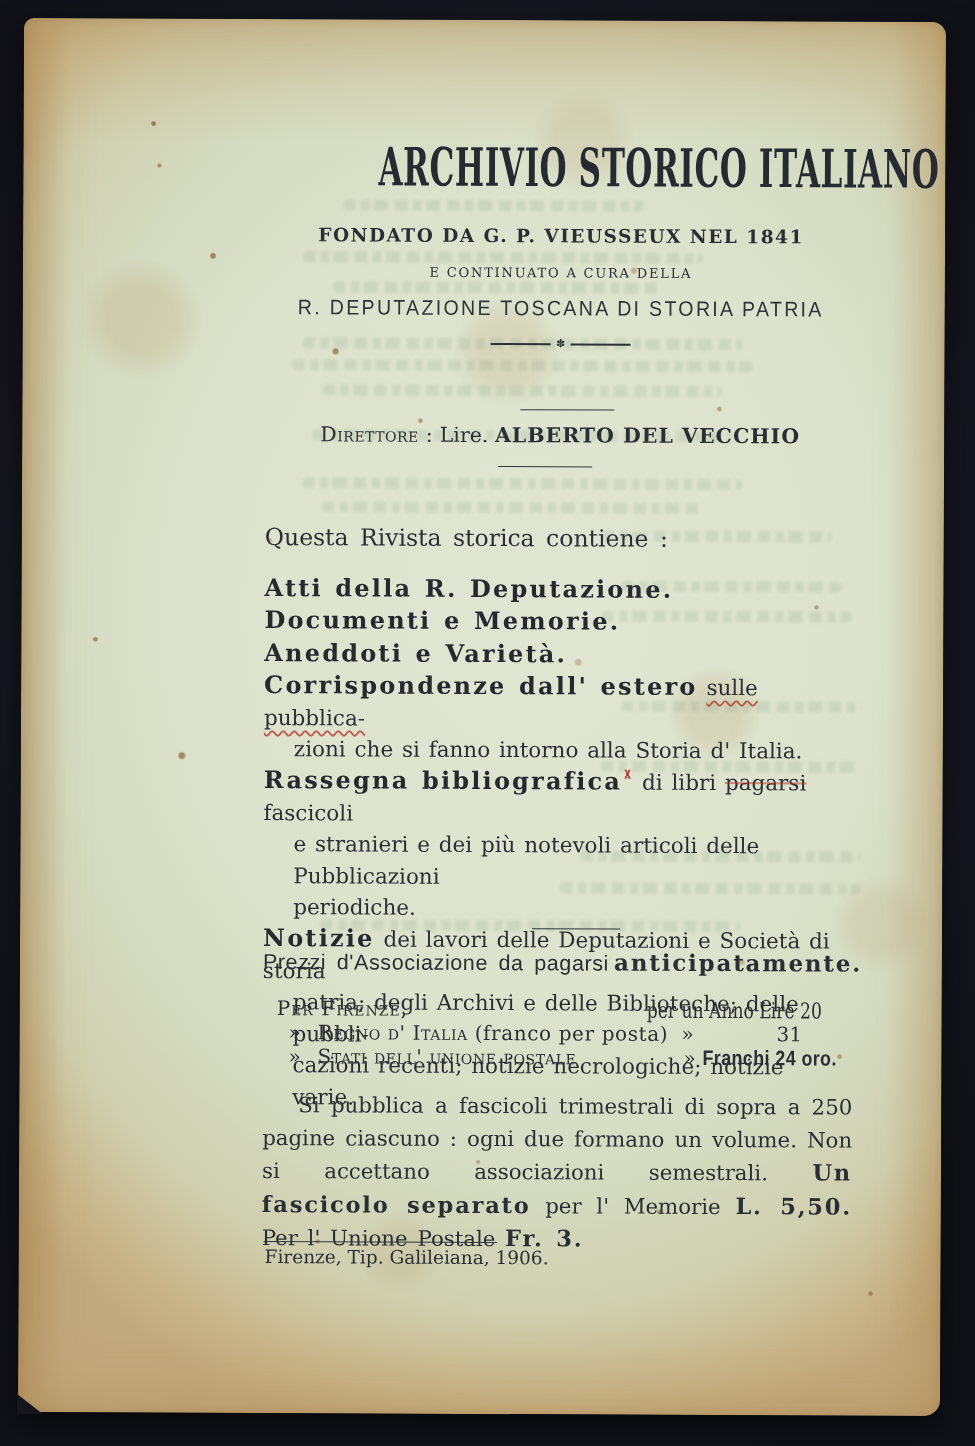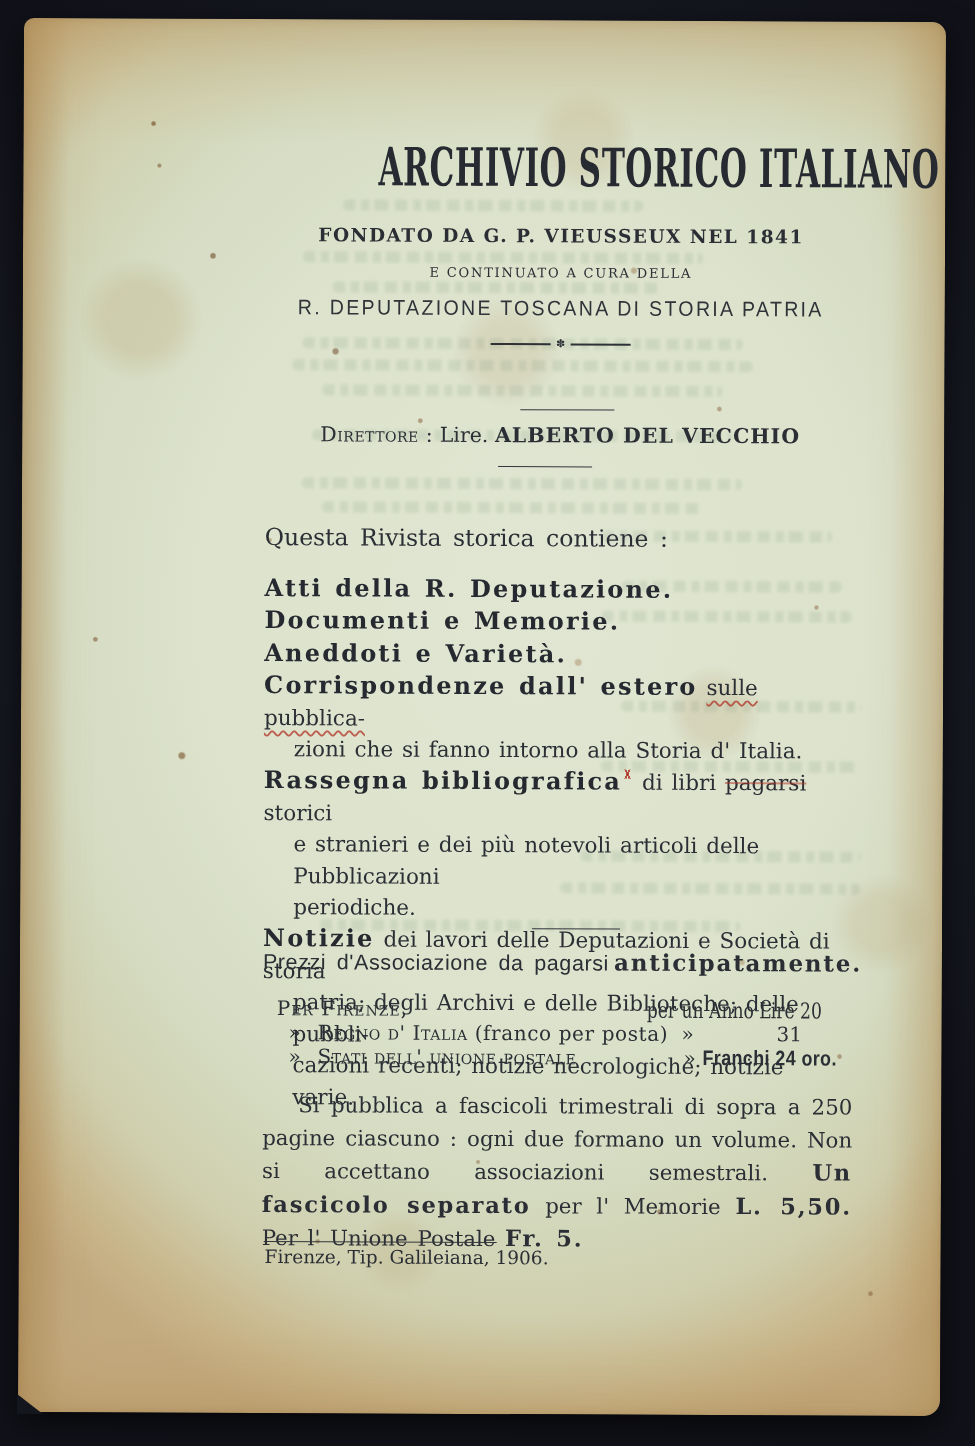--- a/index.html
+++ b/index.html
@@ -159,21 +159,21 @@
       <div>
         <b class="lead">Corrispondenze dall' estero</b>
         <span class="redline">sulle pubblica-</span>
       </div>
       <div class="cont">zioni che si fanno intorno alla Storia d' Italia.</div>
 
       <div>
         <b class="lead">Rassegna bibliografica</b><i class="tickred"></i>
         <span>di libri</span>
         <span class="redstrike">pagarsi</span>
-        <span>storici</span>
+        <span>fascicoli</span>
       </div>
       <div class="cont">e stranieri e dei più notevoli articoli delle Pubblicazioni</div>
       <div class="cont">periodiche.</div>
 
       <div>
         <b class="lead">Notizie</b>
         <span>dei lavori delle Deputazioni e Società di storia</span>
       </div>
       <div class="cont">patria; degli Archivi e delle Biblioteche; delle pubbli-</div>
       <div class="cont">cazioni recenti; notizie necrologiche; notizie varie.</div>
@@ -203,21 +203,21 @@
         <span class="pright3"><span>»</span> <b class="condb">Franchi 24 oro.</b></span>
       </div>
     </div>
 
     <div class="para">
       <span>Si pubblica a fascicoli trimestrali di sopra a 250 pagine ciascuno : ogni due formano un volume. Non si accettano associazioni semestrali.</span>
       <b class="fat">Un fascicolo separato</b>
       <span>per l' Memorie</span>
       <b class="fat">L. 5,50.</b>
       <span>Per l' Unione Postale</span>
-      <b class="fat">Fr. 5.</b>
+      <b class="fat">Fr. 3.</b>
     </div>
 
     <div class="rule footrule"></div>
     <div class="imprint">Firenze, Tip. Galileiana, 1906.</div>
   </div>
 
   <div class="tear"></div>
 </div>
 
 </body></html>

